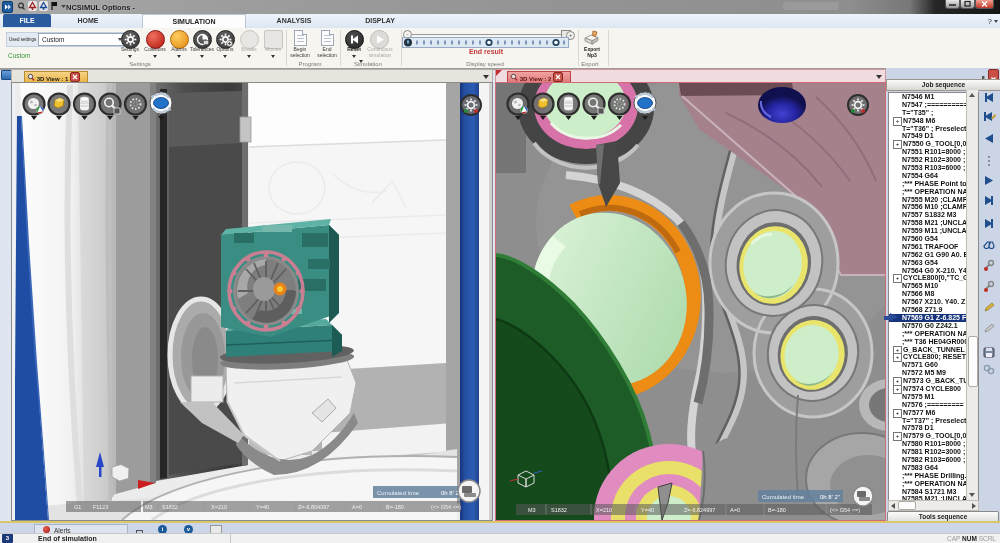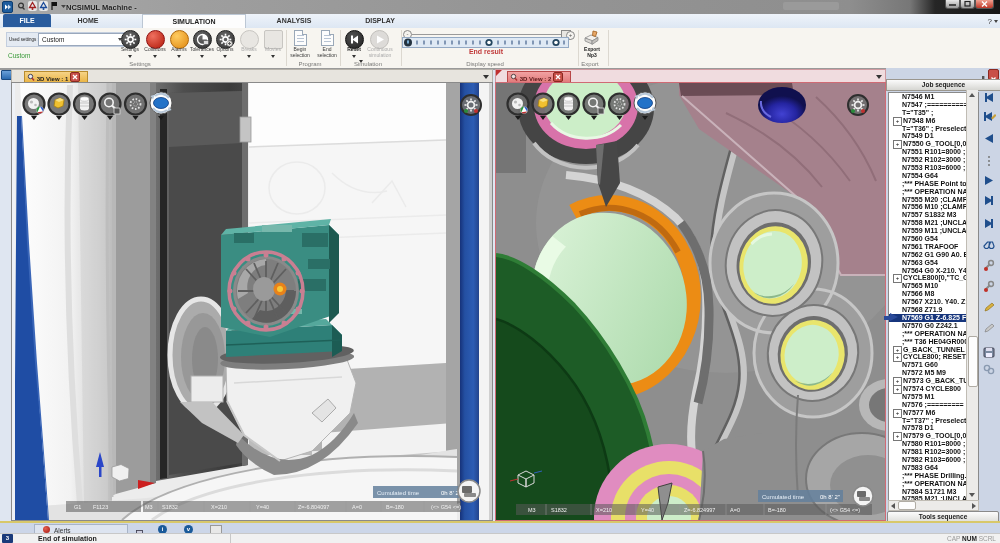--- a/index.html
+++ b/index.html
@@ -88,21 +88,21 @@
         <path d="M4.5,1.5 l3,5 h-6 z" fill="none" stroke="#1a4a9a" stroke-width="1.3"></path>
         <circle cx="4.5" cy="8" r="1" fill="#1a4a9a"></circle>
       </svg></div>
     <div class="qbtn" style="left:50px;"><svg width="9" height="10">
         <rect x="2" y="1" width="5" height="4" fill="#111"></rect>
         <line x1="2" y1="1" x2="2" y2="9" stroke="#111" stroke-width="1.2"></line>
       </svg></div>
     <div class="qbtn" style="left:59px;"><svg width="7" height="10">
         <path d="M1,4 h5 l-2.5,3 z" fill="#444"></path>
       </svg></div>
-    <div class="txt">NCSIMUL Machine -</div>
+    <div class="txt">NCSIMUL Options -</div>
     <div style="position:absolute;left:783px;top:2px;width:56px;height:8px;background:#9a9a9a;border-radius:2px;"></div>
     <div id="winbtns"><span class="wb"><svg width="13" height="8">
           <line x1="3" y1="5" x2="10" y2="5" stroke="#222" stroke-width="1.5"></line>
         </svg></span><span class="wb"><svg width="13" height="8">
           <rect x="4" y="1.5" width="5" height="4.5" fill="none" stroke="#222" stroke-width="1.2"></rect>
         </svg></span><span class="wb close"><svg width="17" height="8">
           <path d="M6,1.5 L11,6.5 M11,1.5 L6,6.5" stroke="#fff" stroke-width="1.4"></path>
         </svg></span></div>
   </div>
 

